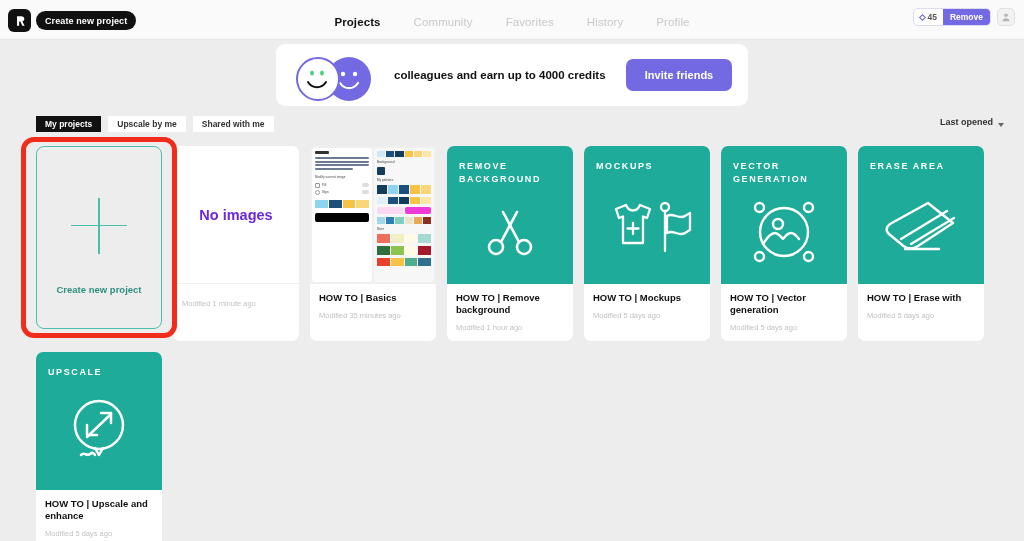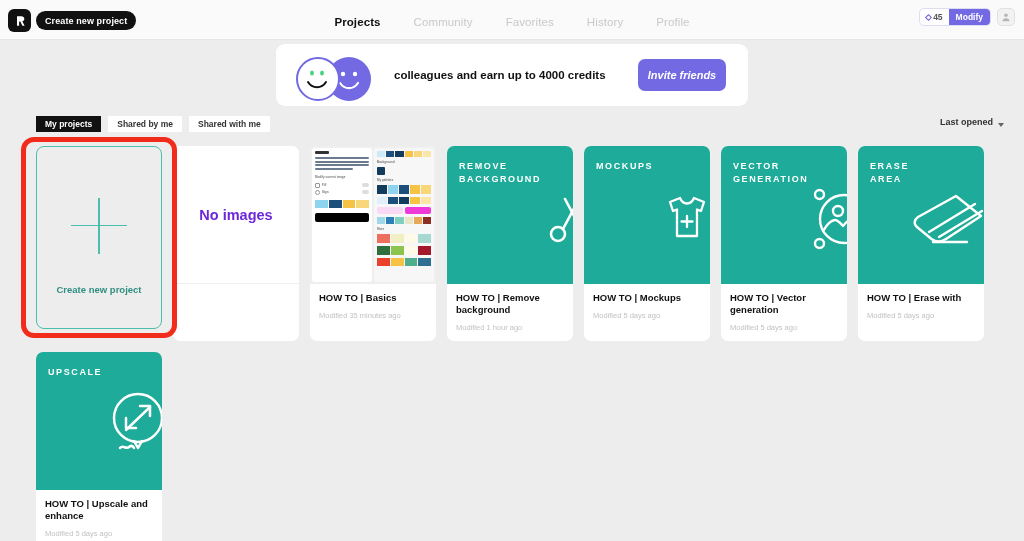--- a/index.html
+++ b/index.html
@@ -106,27 +106,26 @@
   .face-purple {
     left: 37px; background: #7269e3; z-index: 1;
   }
   .banner-text {
     flex: 1 1 auto;
     font-size: 11.5px; font-weight: bold; color: #111;
     line-height: 15px; margin-left: 4px;
   }
   .invite-btn {
     flex: 0 0 auto;
-    margin-right: 22px;
-    width: 88px; height: 32px;
+    margin-right: 16px;
+    width: 106px; height: 32px;
     background: #7269e3; color: #fff;
     border: none; border-radius: 7px;
     font-size: 11px; font-weight: bold; cursor: pointer;
     font-family: "Liberation Sans", sans-serif;
-    font-style: italic;
   }
 
   
   .filters {
     position: absolute; left: 36px; top: 116px;
     display: flex; align-items: center; gap: 7px;
   }
   .chip {
     height: 16px; padding: 0 9px;
     border-radius: 0; background: #fff; color: #333;
@@ -206,21 +205,21 @@
   .noimg-thumb {
     display: flex; align-items: center; justify-content: center;
     background: #fff;
     border-bottom: 1px solid #f0f0f0;
   }
   .noimg-text { font-size: 14.5px; color: #6d28d9; font-weight: bold; }
 
   
   .tool-thumb {
     background: #1eab9a;
-    display: flex; flex-direction: row;
+    display: flex; flex-direction: column;
     padding: 14px 12px 0 12px;
   }
   .tool-kicker {
     font-size: 9px; color: #fff; font-weight: bold;
     letter-spacing: 1.6px; line-height: 13px;
     text-transform: uppercase;
   }
   .tool-icon {
     flex: 1 1 auto;
     display: flex; align-items: center; justify-content: center;
@@ -273,21 +272,21 @@
       <span class="nav-item">History</span>
       <span class="nav-item">Profile</span>
     </div>
 
     <div class="topright">
       <div class="credits-group">
         <div class="credits">
           <span class="diamond"></span>
           <span>45</span>
         </div>
-        <button class="upgrade-btn">Modify</button>
+        <button class="upgrade-btn">Remove</button>
       </div>
       <div class="avatar-btn">
         <svg width="10" height="10" viewBox="0 0 12 12" aria-hidden="true">
           <circle cx="6" cy="4" r="2.1" fill="#b5b5b5"></circle>
           <path d="M1.8 11c0-2.3 1.9-3.6 4.2-3.6S10.2 8.7 10.2 11z" fill="#b5b5b5"></path>
         </svg>
       </div>
     </div>
   </div>
 
@@ -311,21 +310,21 @@
 
     <div class="banner-text">
       <div>colleagues and earn up to 4000 credits</div>
     </div>
 
     <button class="invite-btn">Invite friends</button>
   </div>
 
   <div class="filters">
     <button class="chip active">My projects</button>
-    <button class="chip">Shared by me</button>
+    <button class="chip">Upscale by me</button>
     <button class="chip">Shared with me</button>
   </div>
 
   <div class="sortby">
     <span>Last opened</span>
     <span class="chev"></span>
   </div>
 
   <div class="grid">
 
@@ -333,20 +332,24 @@
       <div class="card-create">
         <div class="plus"></div>
         <div class="create-label">Create new project</div>
       </div>
       <div class="highlight-box"></div>
     </div>
 
     <div class="card">
       <div class="card-thumb noimg-thumb">
         <span class="noimg-text">No images</span>
+      </div>
+      <div class="card-body">
+        <div class="card-title"></div>
+        <div class="card-meta">Modified 1 minute ago</div>
       </div>
     </div>
 
     <div class="card">
       <div class="card-thumb basics-thumb">
         <div class="bs-left">
           <div class="bs-line" style="width:14px;height:3px;background:#333"></div>
           <div class="bs-linegroup" style="margin-top:1px">
             <div class="bs-line" style="background:#6b7a8f"></div>
             <div class="bs-line" style="background:#6b7a8f"></div>

